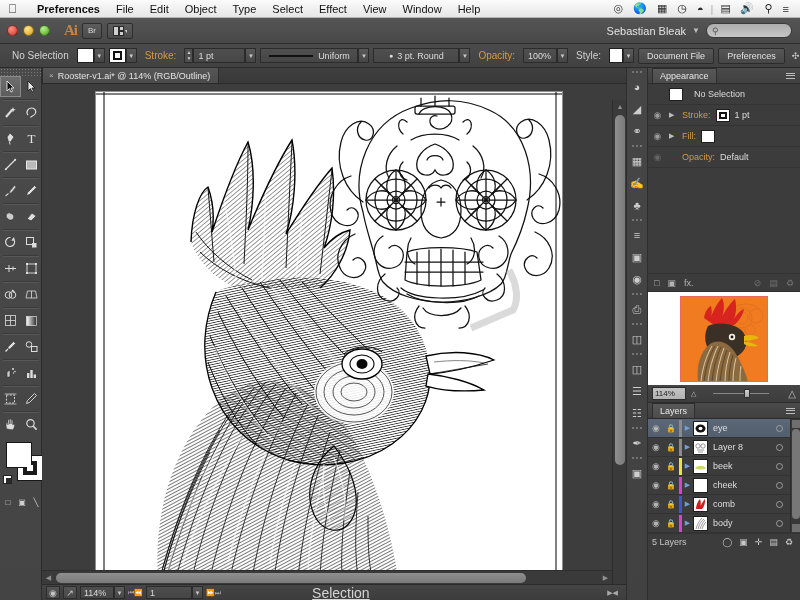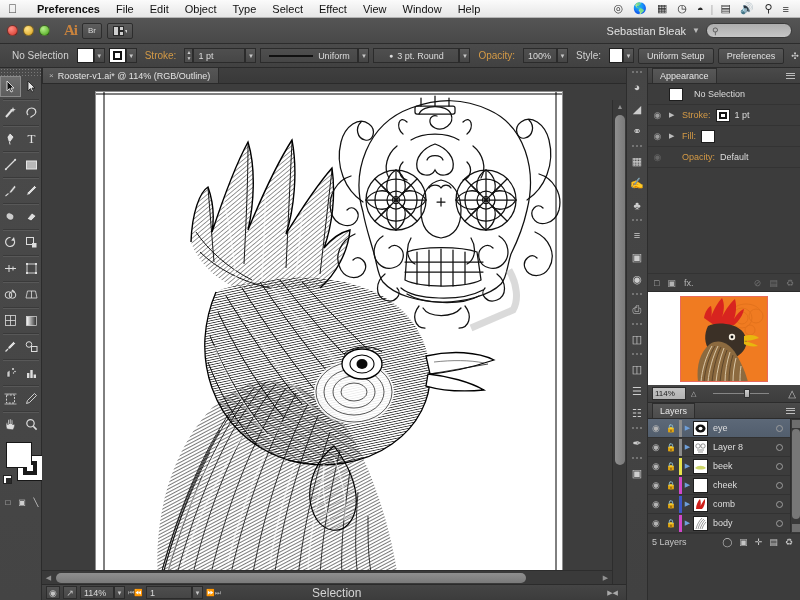--- a/index.html
+++ b/index.html
@@ -196,21 +196,21 @@
     background:linear-gradient(#454545,#3c3c3c); border-top:1px solid #2b2b2b;
     display:flex; align-items:center; gap:3px; padding:0 4px; color:#c8c8c8;
   }
   .st-field { height:13px; background:linear-gradient(#4e4e4e,#454545);
     border:1px solid #2b2b2b; display:flex; align-items:center;
     padding:0 3px; font-size:9px; color:#dadada; }
   .st-ico { width:14px; height:13px; display:flex; align-items:center;
     justify-content:center; font-size:9px; color:#c4c4c4;
     background:linear-gradient(#555,#474747); border:1px solid #2d2d2d; }
   .nav-arrows { display:flex; align-items:center; gap:2px; color:#a9a9a9; font-size:7px;}
-  .st-text { font-size:12px; color:#d4d4d4; }
+  .st-text { font-size:14px; color:#d4d4d4;text-decoration:underline; }
 
   
   .icondock {
     position:absolute; left:626px; top:68px; width:22px; height:532px;
     background:linear-gradient(#464646,#414141); border-left:1px solid #2d2d2d;
     border-right:1px solid #2d2d2d;
   }
   .dk-grip { height:8px; display:flex; align-items:center; justify-content:center;
     gap:2px; }
   .dk-grip i { width:2px; height:2px; background:#858585; border-radius:50%; display:block;}
@@ -384,21 +384,21 @@
     <span class="cb-label orange">Opacity:</span>
     <span class="combo">
       <span class="field" style="width:34px">100%</span>
       <span class="minidrop">▼</span>
     </span>
     <span class="cb-label">Style:</span>
     <span class="combo">
       <span class="swatch" style="width:14px"></span>
       <span class="minidrop">▼</span>
     </span>
-    <span class="cbbtn">Uniform Setup</span>
+    <span class="cbbtn">Document File</span>
     <span class="cbbtn">Preferences</span>
     <span class="combo">
       <span style="color:#c9c9c9;font-size:9px;padding:0 3px">✣</span>
 
     </span>
 
   </div>
 
   <div class="toolbar">
     <div class="tb-grip"></div>

